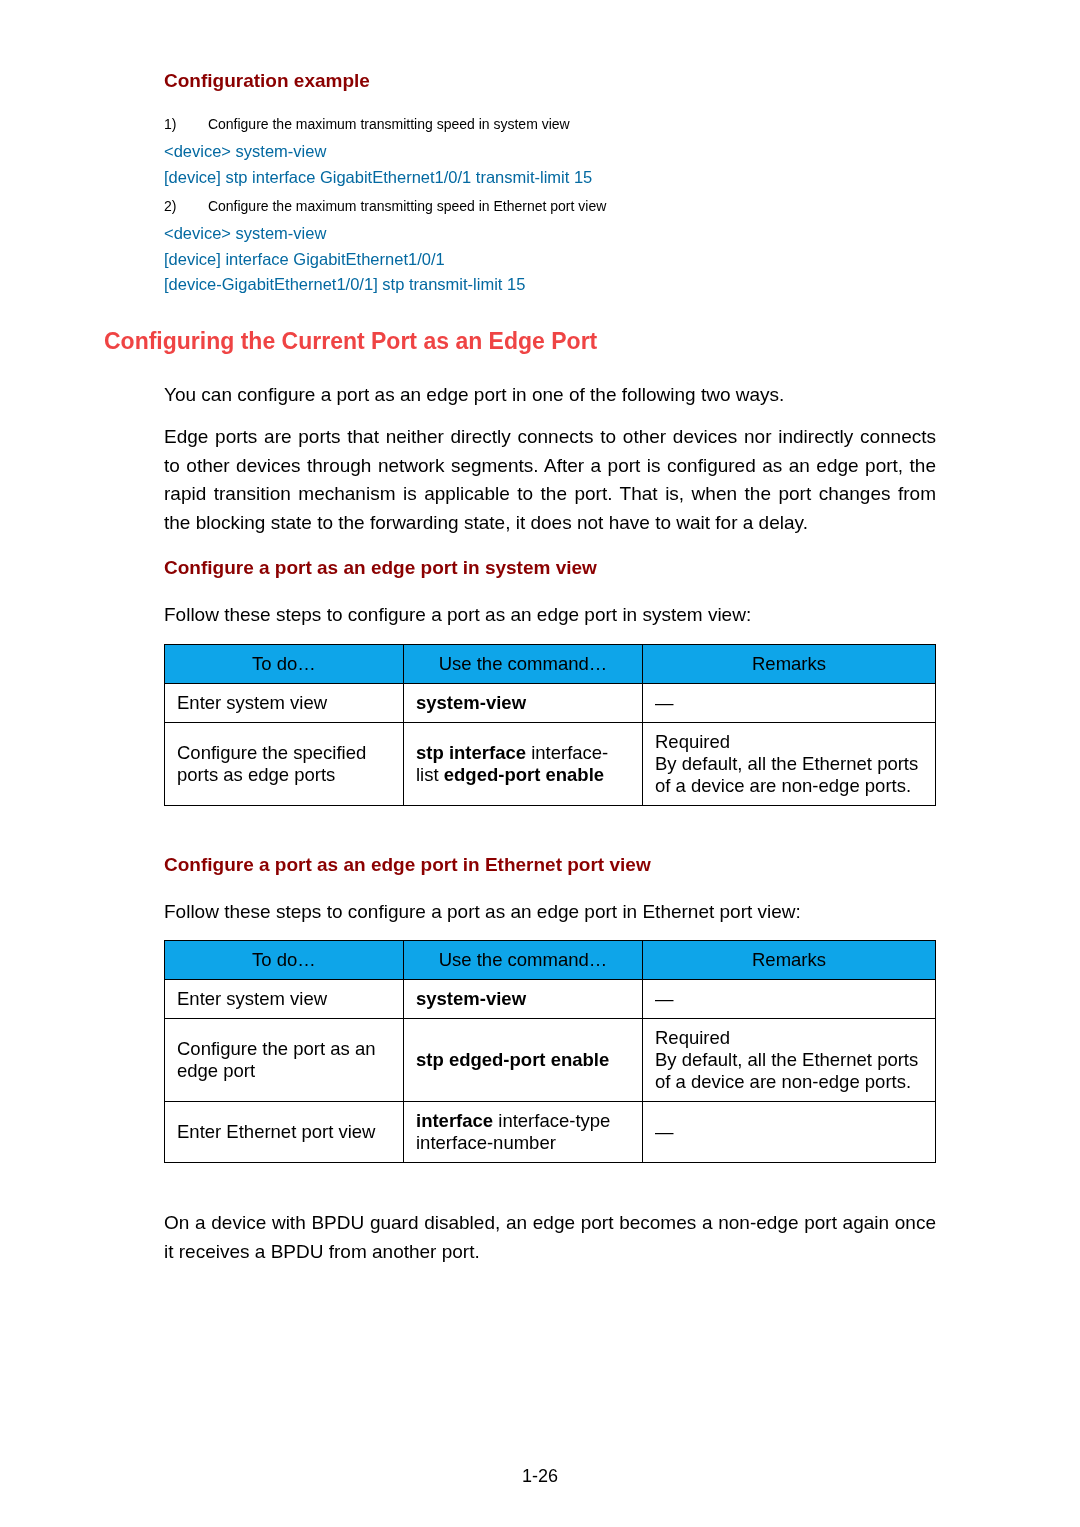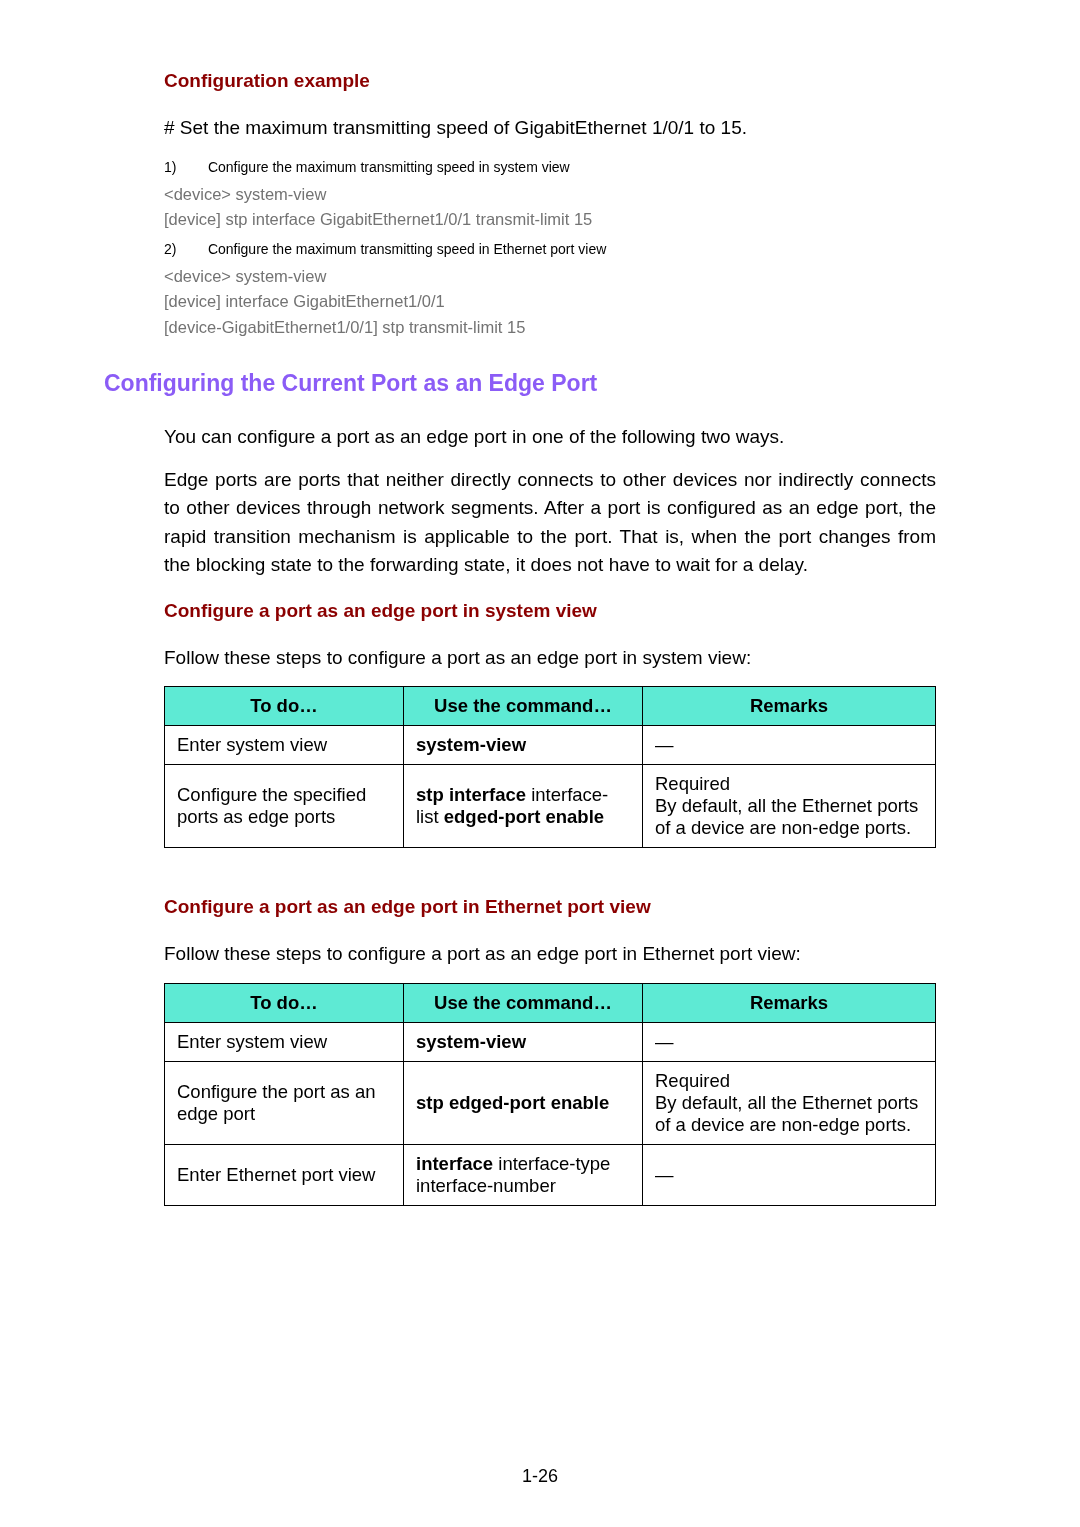--- a/index.html
+++ b/index.html
@@ -20,21 +20,21 @@
     margin-left: 60px;
     margin-right: 40px;
   }
   .h-red-bold {
     color: #8b0000;
     font-weight: bold;
     font-size: 19px;
     margin: 0 0 22px 0;
   }
   .h-section {
-    color: #8b5cf6;
+    color: #ef4444;
     font-weight: bold;
     font-size: 23px;
     margin: 30px 0 26px -60px;
   }
   .body-text {
     font-size: 19px;
     line-height: 1.5;
     margin: 0 0 14px 0;
   }
   .justify {
@@ -46,61 +46,60 @@
     margin: 0 0 4px 0;
   }
   .num-item .num {
     display: inline-block;
     width: 40px;
   }
   .code-line {
     font-family: Arial, sans-serif;
     font-size: 16.5px;
     line-height: 1.55;
-    color: #737373;
+    color: #0369a1;
     margin: 0;
   }
   .gap-sm { height: 6px; }
   table.cfg {
     border-collapse: collapse;
     width: 100%;
     margin: 6px 0 0 0;
   }
   table.cfg th, table.cfg td {
     border: 1px solid #000;
     padding: 8px 12px;
     font-size: 18.5px;
     text-align: left;
     vertical-align: middle;
   }
   table.cfg th {
     text-align: center;
-    font-weight: bold;
-    background: #5eead4;
+    font-weight: normal;
+    background: #0ea5e9;
   }
   .bold { font-weight: bold; }
   .em-dash { font-size: 20px; }
   .page-num {
     position: absolute;
     bottom: 40px;
     left: 0;
     right: 0;
     text-align: center;
     font-size: 18px;
   }
 </style>
 </head>
 <body>
 
 <div class="page">
   <div class="content">
 
     <div class="h-red-bold">Configuration example</div>
 
-    <p class="body-text"># Set the maximum transmitting speed of GigabitEthernet 1/0/1 to 15.</p>
 
     <p class="num-item">
       <span class="num">1)</span>
       <span>Configure the maximum transmitting speed in system view</span>
     </p>
     <p class="code-line">&lt;device&gt; system-view</p>
     <p class="code-line">[device] stp interface GigabitEthernet1/0/1 transmit-limit 15</p>
     <div class="gap-sm"></div>
     <p class="num-item">
       <span class="num">2)</span>
@@ -172,16 +171,17 @@
         <td>Enter Ethernet port view</td>
         <td>
           <span class="bold">interface</span><span> interface-type interface-number</span>
         </td>
         <td class="em-dash">—</td>
       </tr>
     </tbody>
       </table>
 
     <div style="height:46px"></div>
+    <p class="body-text justify">On a device with BPDU guard disabled, an edge port becomes a non-edge port again once it receives a BPDU from another port.</p>
 
   </div>
   <div class="page-num">1-26</div>
 </div>
 
 </body></html>

